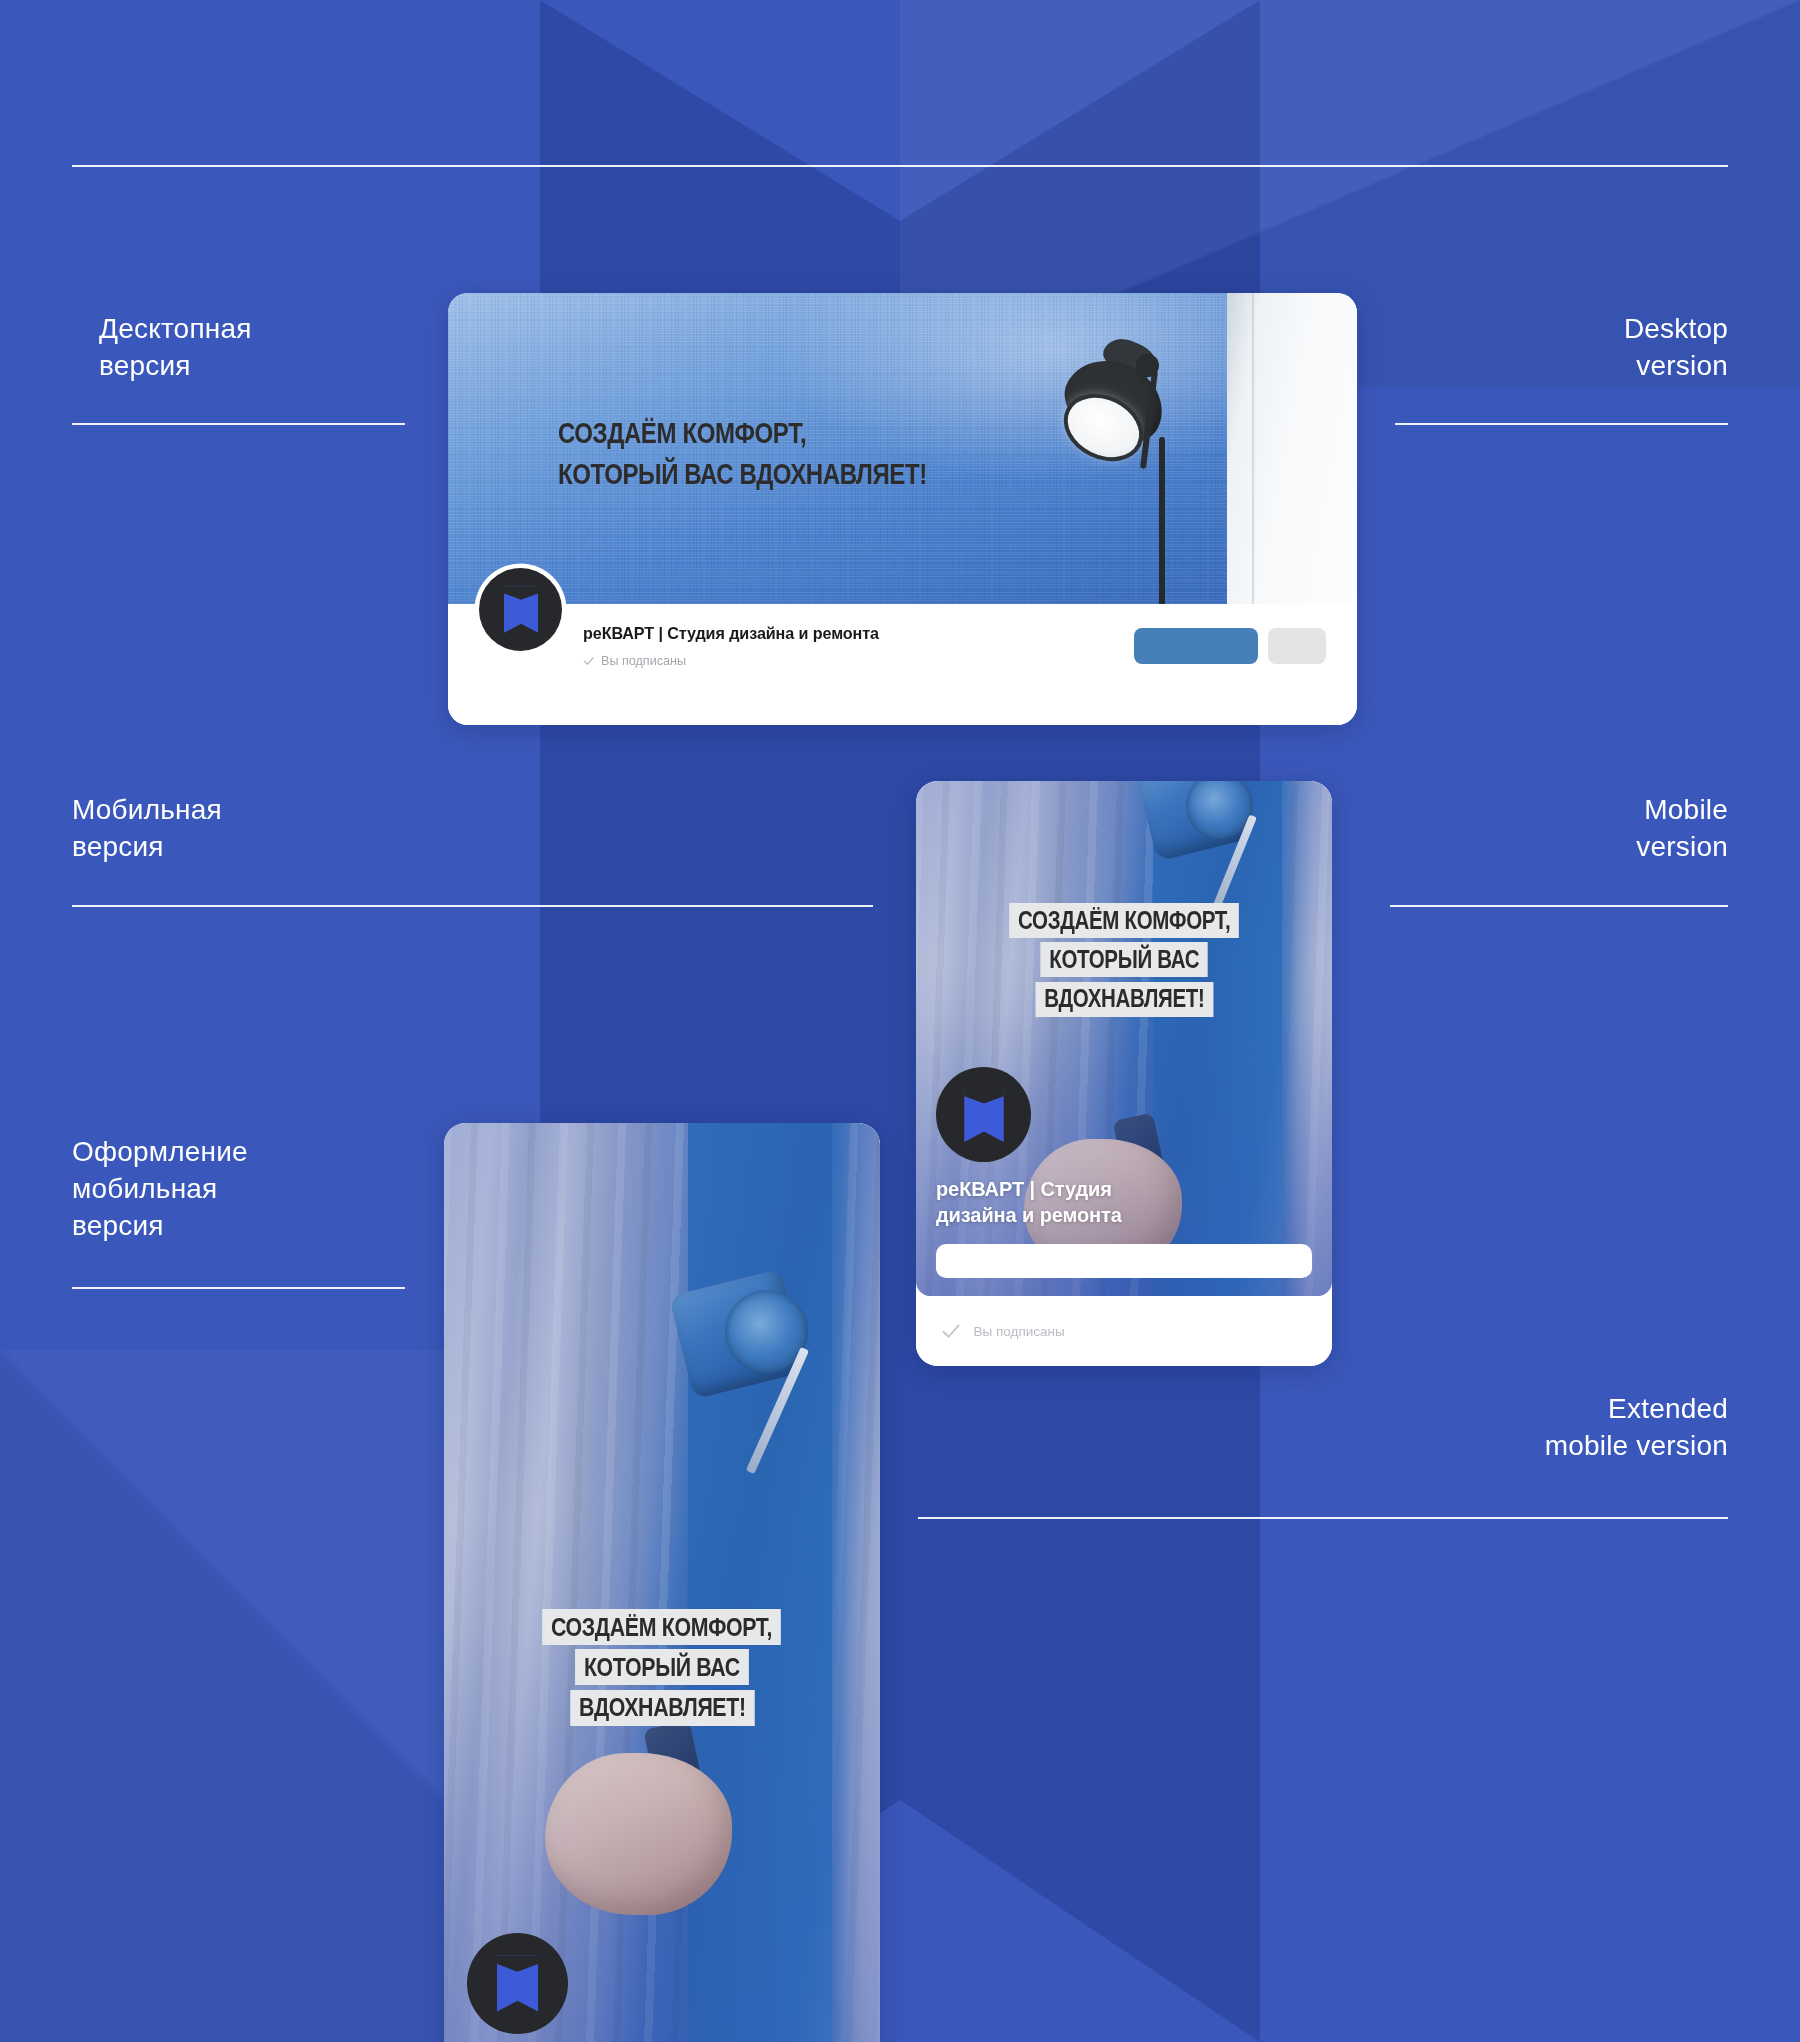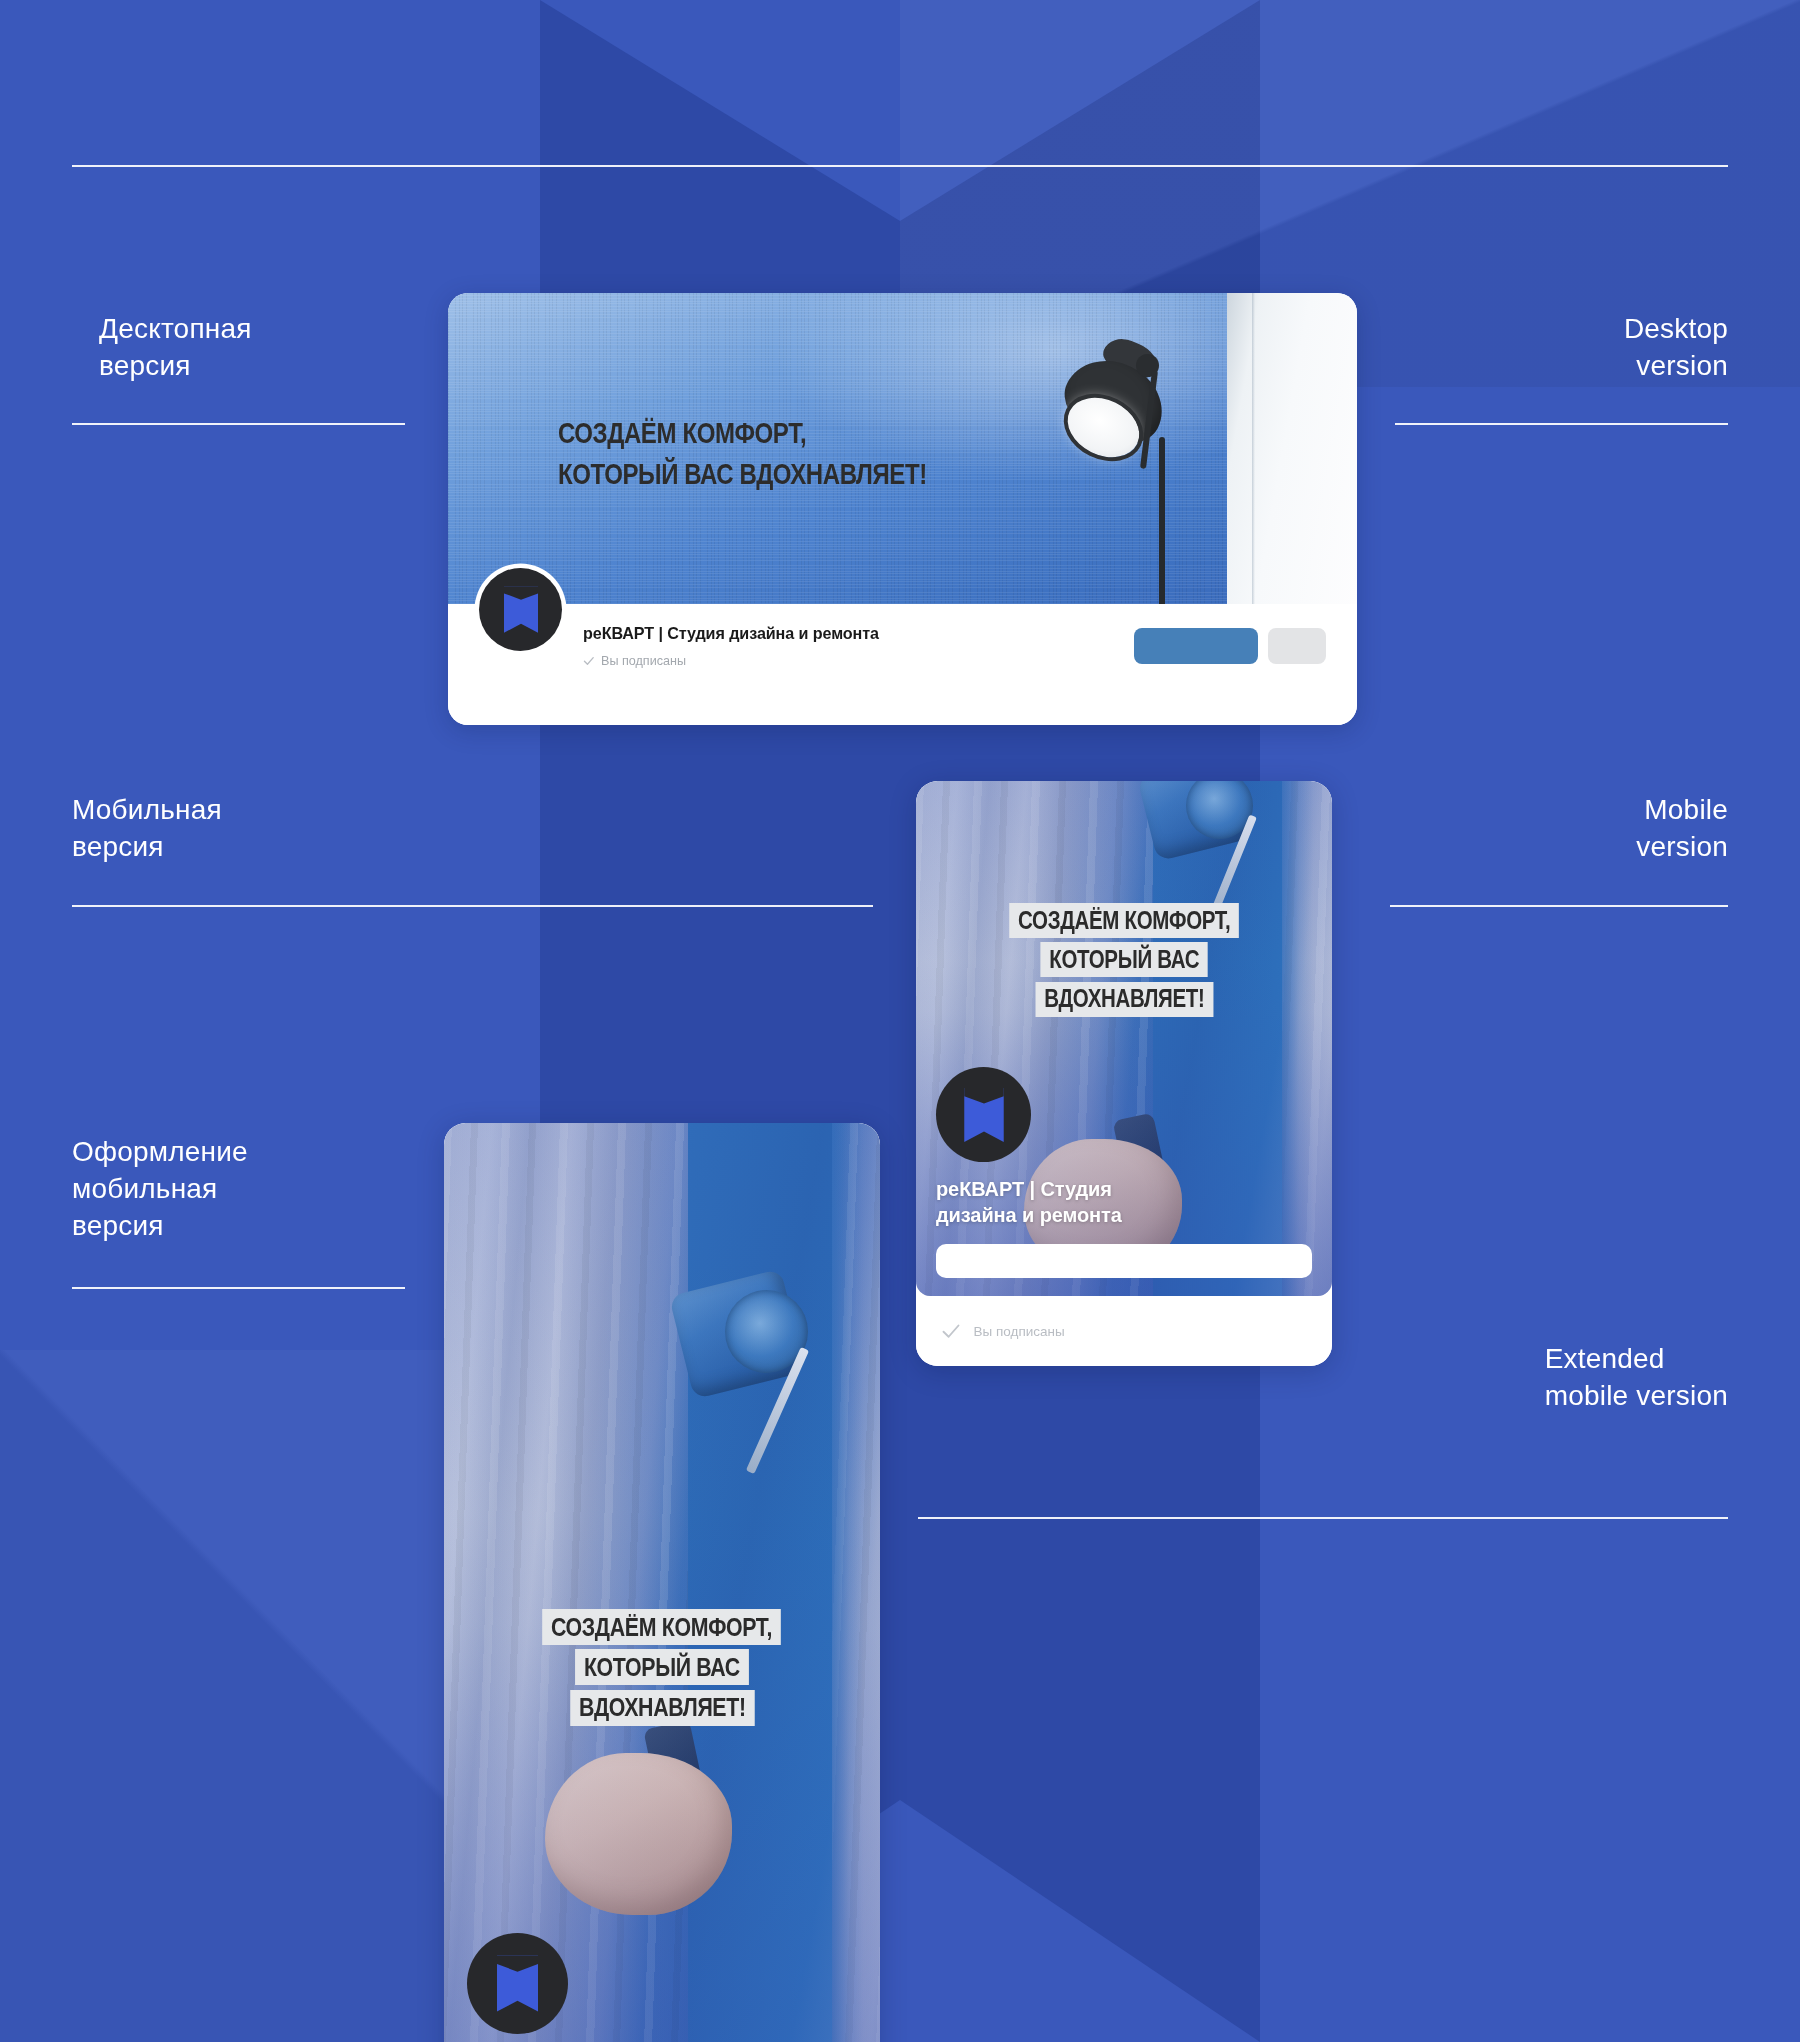--- a/index.html
+++ b/index.html
@@ -72,21 +72,21 @@
   .lbl-desk-en { right:72px; top:311px; text-align:right; }
   .rule-desk-en{ right:72px; top:423px; width:333px; }
 
   .lbl-mob     { left:72px;  top:792px; }
   .rule-mob    { left:72px;  top:905px; width:801px; }
   .lbl-mob-en  { right:72px; top:792px; text-align:right; }
   .rule-mob-en { right:72px; top:905px; width:338px; }
 
   .lbl-ext     { left:72px;  top:1134px; }
   .rule-ext    { left:72px;  top:1287px; width:333px; }
-  .lbl-ext-en  { right:72px; top:1341px; text-align:left; }
+  .lbl-ext-en  { right:72px; top:1391px; text-align:right; }
   .rule-ext-en { right:72px; top:1517px; width:810px; }
 
   
   .desk-card {
     position:absolute; left:448px; top:293px; width:909px; height:432px;
     background:#ffffff; border-radius:20px; overflow:hidden;
     box-shadow:0 5.4px 25px rgba(10,20,60,.20);
   }
   .desk-cover { position:absolute; left:0; top:0; width:909px; height:311px; overflow:hidden; }
   

